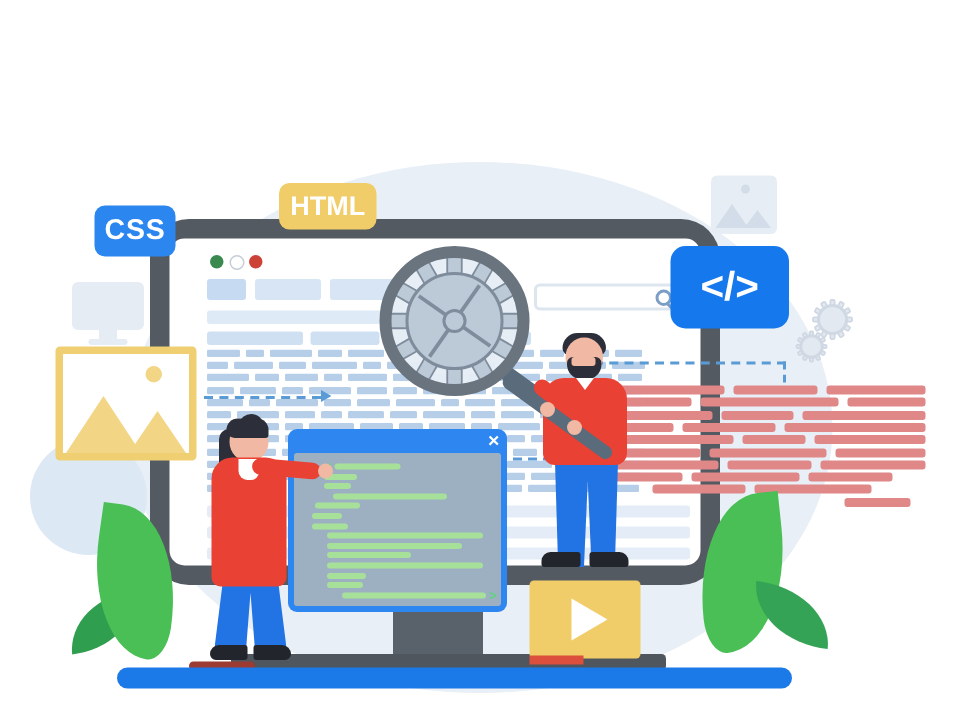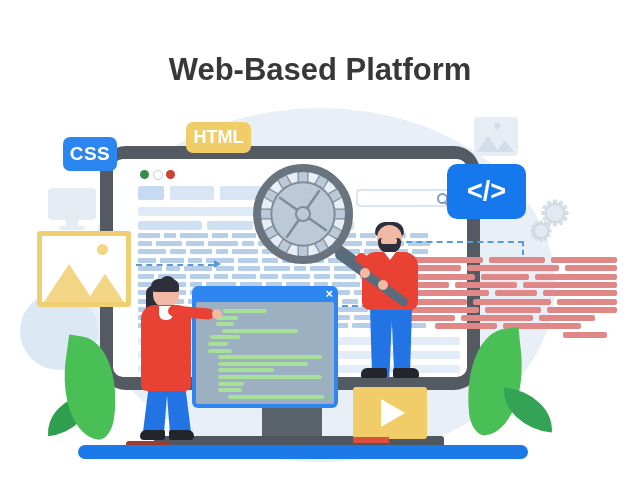--- a/index.html
+++ b/index.html
@@ -531,14 +531,13 @@
     <div class="pl-dark"></div>
     <div class="pl-main"></div>
   </div>
   <div class="a plant-r">
     <div class="pr-main"></div>
     <div class="pr-dark"></div>
   </div>
 
   <div class="a bar-blue"></div>
 
-  <div class="a title">Web-Based Platform</div>
 </div>
 
 </body></html>

